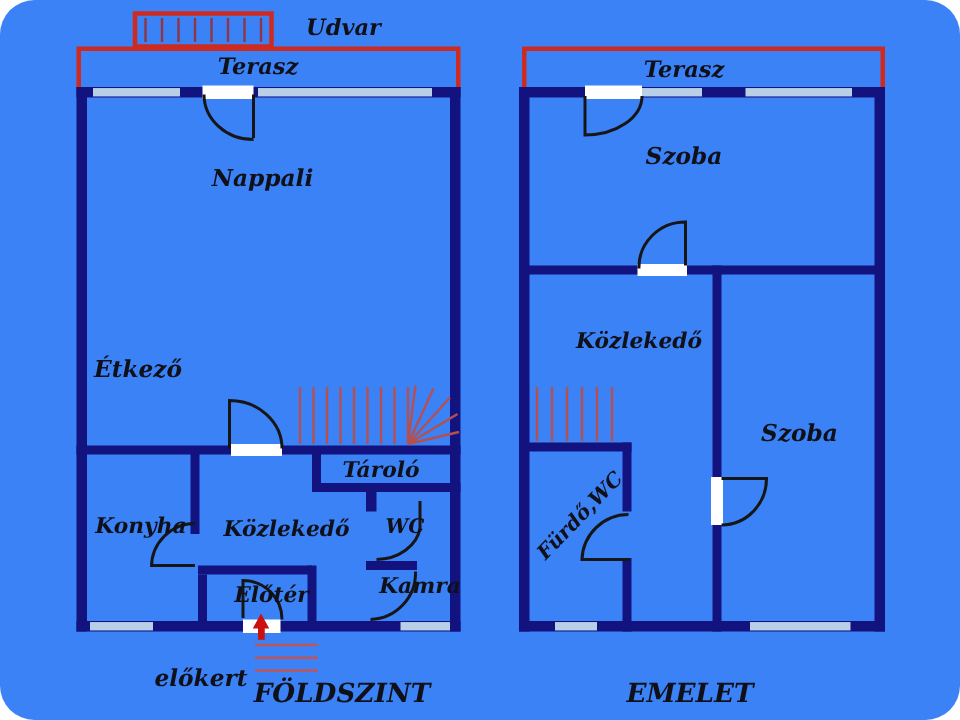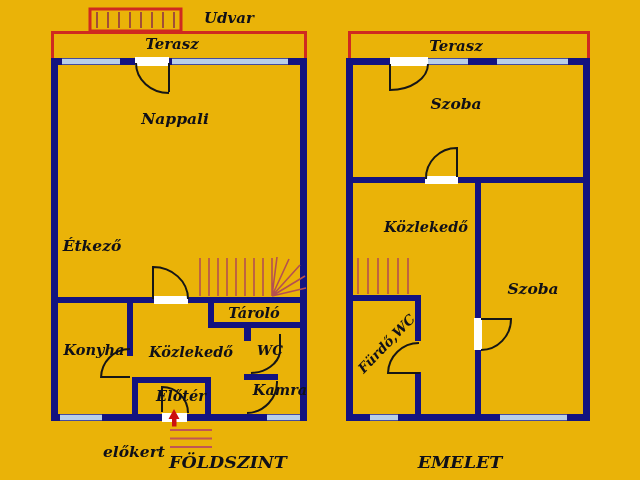--- a/index.html
+++ b/index.html
@@ -1,17 +1,17 @@
 <!DOCTYPE html>
 <html><head>
 <meta charset="utf-8">
 <style>
   html,body{margin:0;padding:0;background:#ffffff;}
-  #stage{position:relative;width:640px;height:480px;background:#eab308;overflow:hidden;
-         font-family:"DejaVu Serif","Liberation Serif",serif;}
+  #stage{position:relative;width:640px;height:480px;background:#3b82f6;overflow:hidden;
+         font-family:"DejaVu Serif","Liberation Serif",serif;border-radius:23px;}
   svg{display:block}
   .wall{fill:#131380;stroke:none;}
   .gap{fill:#ffffff;stroke:none;}
   .win{fill:#b9cfe8;stroke:none;}
   .red-outline{fill:none;stroke:#cf2a20;stroke-width:3;}
   .hatch{stroke:#8f3545;stroke-width:1.6;fill:none;}
   .stairs{stroke:#b55050;stroke-width:1.6;fill:none;}
   .door{stroke:#161616;stroke-width:2;fill:none;}
   .steps{stroke:#c05555;stroke-width:1.8;fill:none;}
   .arrow{fill:#cc1010;stroke:none;}

